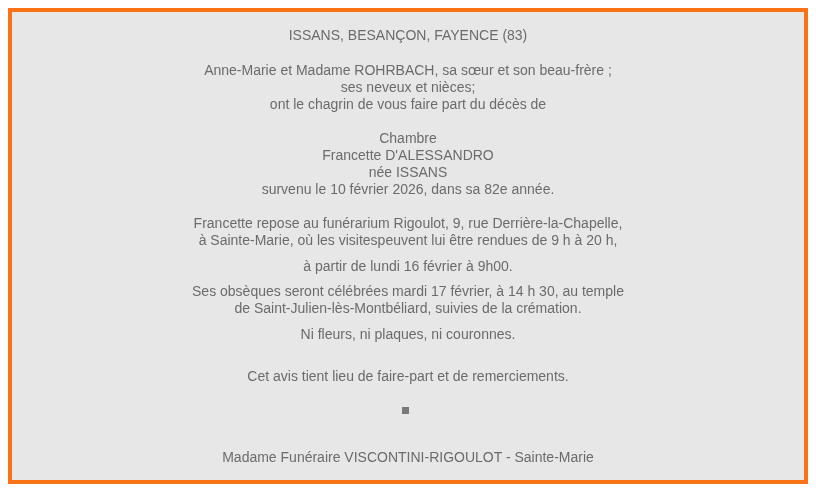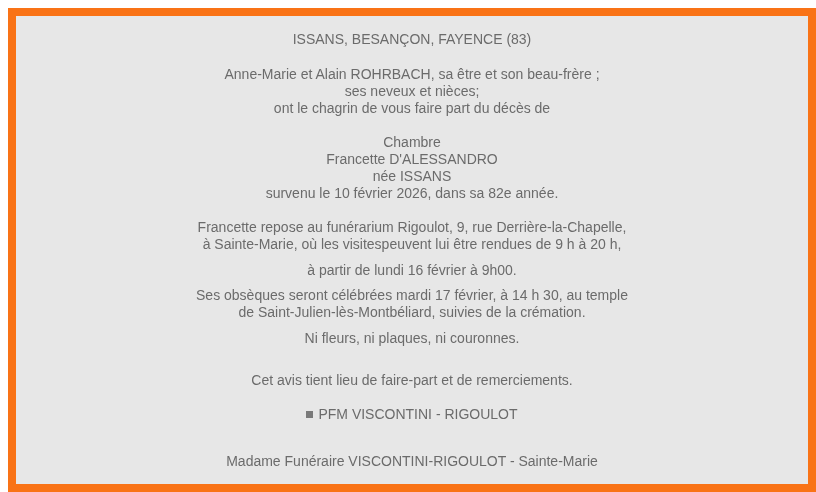--- a/index.html
+++ b/index.html
@@ -9,21 +9,21 @@
       width: 816px;
       height: 492px;
       overflow: hidden;
     }
     .notice-frame {
       position: absolute;
       left: 8px;
       top: 8px;
       width: 792px;
       height: 468px;
-      border: 8px solid #f97316;
+      border: 4px solid #f97316;
       background: #e7e7e7;
       font-family: "Liberation Sans", sans-serif;
       font-size: 14px;
       color: #6b6b6b;
       text-align: center;
     }
     .content {
       position: absolute;
       left: 0;
       right: 0;
@@ -46,39 +46,39 @@
       vertical-align: 1px;
     }
   </style>
 </head>
 <body>
 
 <div class="notice-frame">
   <div class="content">
     <div class="line" style="top:15px">ISSANS, BESANÇON, FAYENCE (83)</div>
 
-    <div class="line" style="top:50px">Anne-Marie et Alain ROHRBACH, sa être et son beau-frère ;</div>
+    <div class="line" style="top:50px">Anne-Marie et Madame ROHRBACH, sa sœur et son beau-frère ;</div>
     <div class="line" style="top:67px">ses neveux et nièces;</div>
     <div class="line" style="top:84px">ont le chagrin de vous faire part du décès de</div>
 
     <div class="line" style="top:118px">Chambre</div>
     <div class="line" style="top:135px">Francette D'ALESSANDRO</div>
     <div class="line" style="top:152px">née ISSANS</div>
     <div class="line" style="top:169px">survenu le 10 février 2026, dans sa 82e année.</div>
 
     <div class="line" style="top:203px">Francette repose au funérarium Rigoulot, 9, rue Derrière-la-Chapelle,</div>
     <div class="line" style="top:220px">à Sainte-Marie, où les visitespeuvent lui être rendues de 9 h à 20 h,</div>
     <div class="line" style="top:246px">à partir de lundi 16 février à 9h00.</div>
 
     <div class="line" style="top:271px">Ses obsèques seront célébrées mardi 17 février, à 14 h 30, au temple</div>
     <div class="line" style="top:288px">de Saint-Julien-lès-Montbéliard, suivies de la crémation.</div>
 
     <div class="line" style="top:314px">Ni fleurs, ni plaques, ni couronnes.</div>
 
     <div class="line" style="top:356px">Cet avis tient lieu de faire-part et de remerciements.</div>
 
     <div class="line" style="top:390px">
-      <span class="square"></span><span>PFM VISCONTINI - RIGOULOT</span>
+      <span class="square"></span>
     </div>
 
     <div class="line" style="top:437px">Madame Funéraire VISCONTINI-RIGOULOT - Sainte-Marie</div>
   </div>
 </div>
 
 </body></html>

